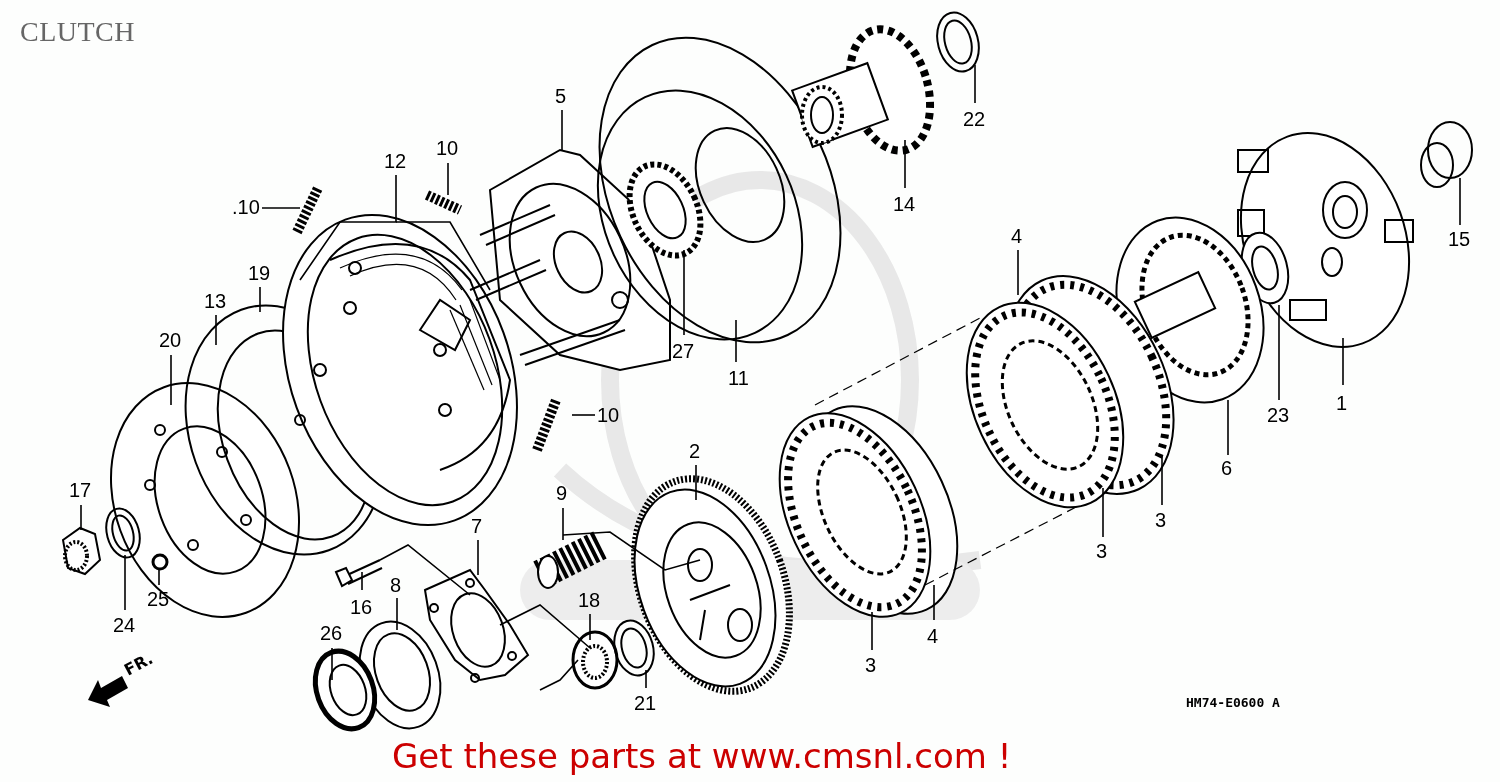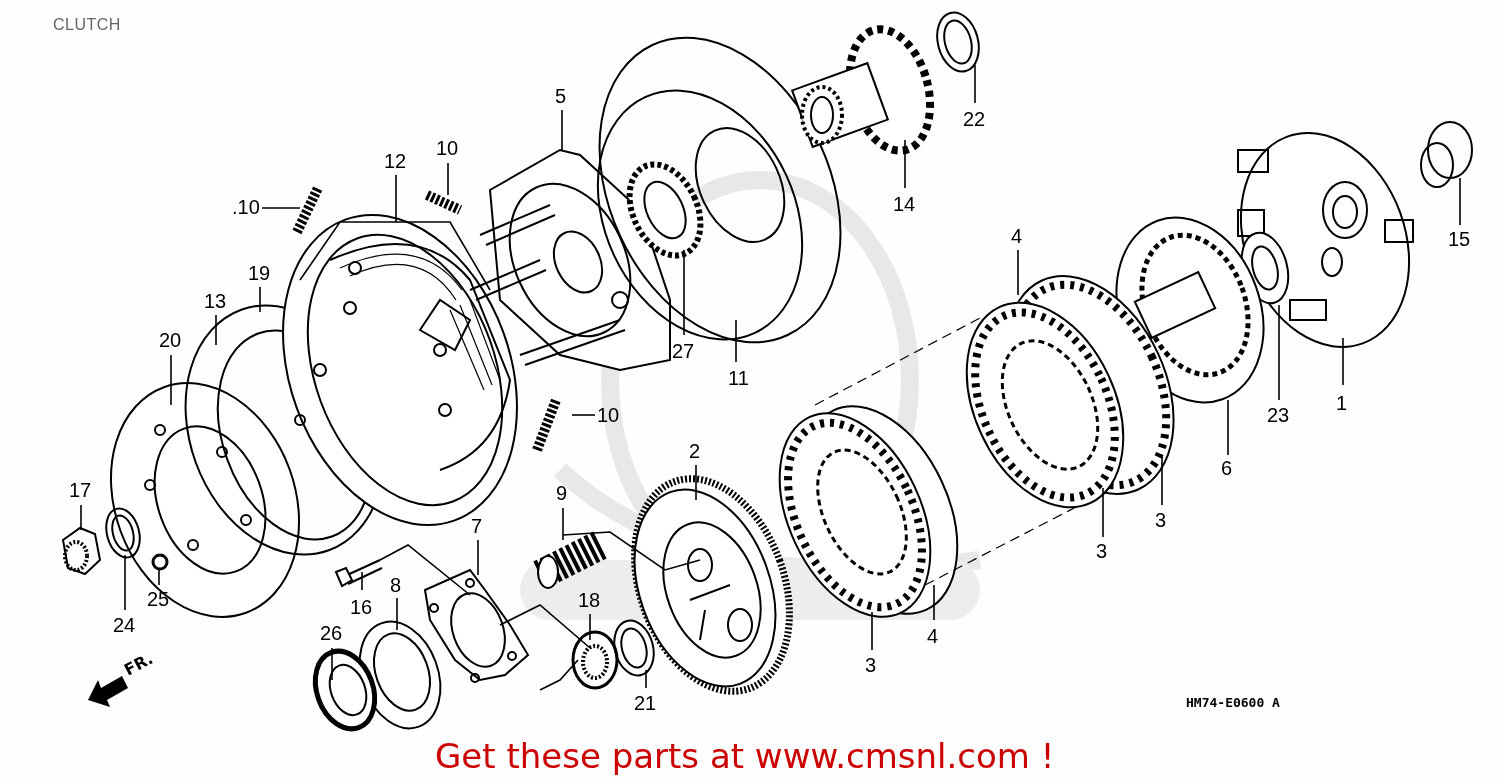--- a/index.html
+++ b/index.html
@@ -1,21 +1,21 @@
 <!DOCTYPE html>
 <html><head>
 <meta charset="utf-8">
 <style>
   html, body { margin: 0; padding: 0; background: #fdfefd; }
   body { width: 1500px; height: 782px; position: relative; overflow: hidden; font-family: "DejaVu Sans", sans-serif; }
-  .page-title { position: absolute; left: 20px; top: 16px; font-size: 16px; color: #666; letter-spacing: 0.5px; font-family: Liberation Sans, sans-serif; margin-left: 33px; }
+  .page-title { position: absolute; left: 20px; top: 16px; font-size: 28px; color: #666; letter-spacing: 0.5px; font-family: Liberation Serif, serif; }
   svg.diagram { position: absolute; left: 0; top: 0; }
   .lbl { font-family: "Liberation Sans", sans-serif; font-size: 20px; fill: #000; }
   .code { font-family: "DejaVu Sans Mono", monospace; font-size: 13px; font-weight: bold; fill: #000; }
-  .promo { position: absolute; left: 392px; top: 736px; font-size: 34px; color: #cc0000; font-family: "DejaVu Sans", sans-serif; white-space: nowrap; margin-left: 43px; }
+  .promo { position: absolute; left: 392px; top: 736px; font-size: 34px; color: #cc0000; font-family: "DejaVu Sans", sans-serif; white-space: nowrap; }
   .stroke { fill: none; stroke: #000; stroke-width: 2; }
   .thin { fill: none; stroke: #000; stroke-width: 1.2; }
   .white { fill: #fff; stroke: #000; stroke-width: 2; }
   .wm { fill: none; stroke: #e6e6e6; stroke-width: 18; }
 </style>
 </head>
 <body>
 
 <div class="page-title">CLUTCH</div>
 

